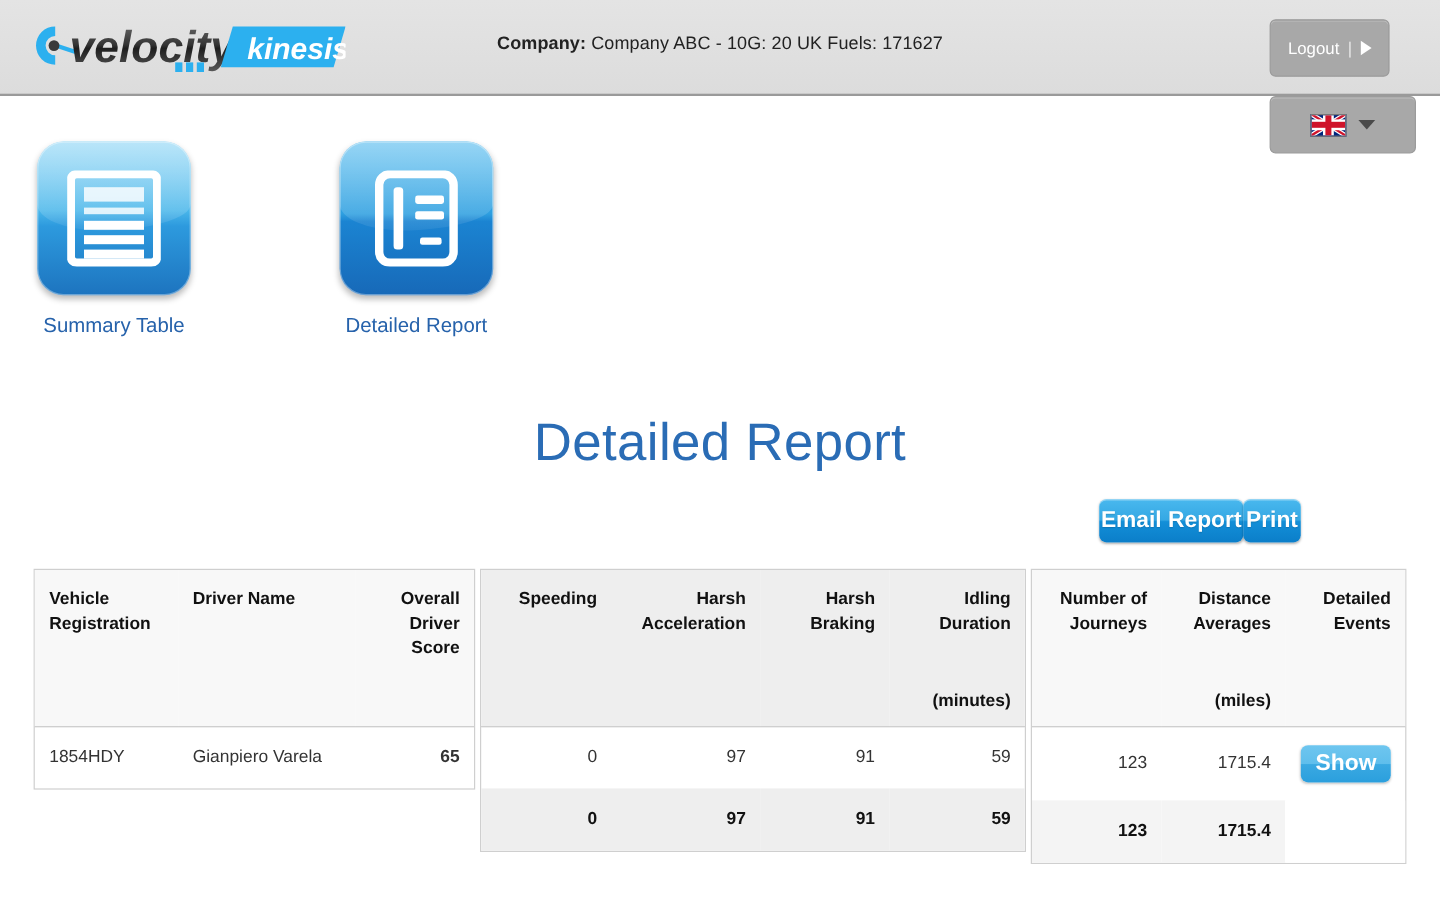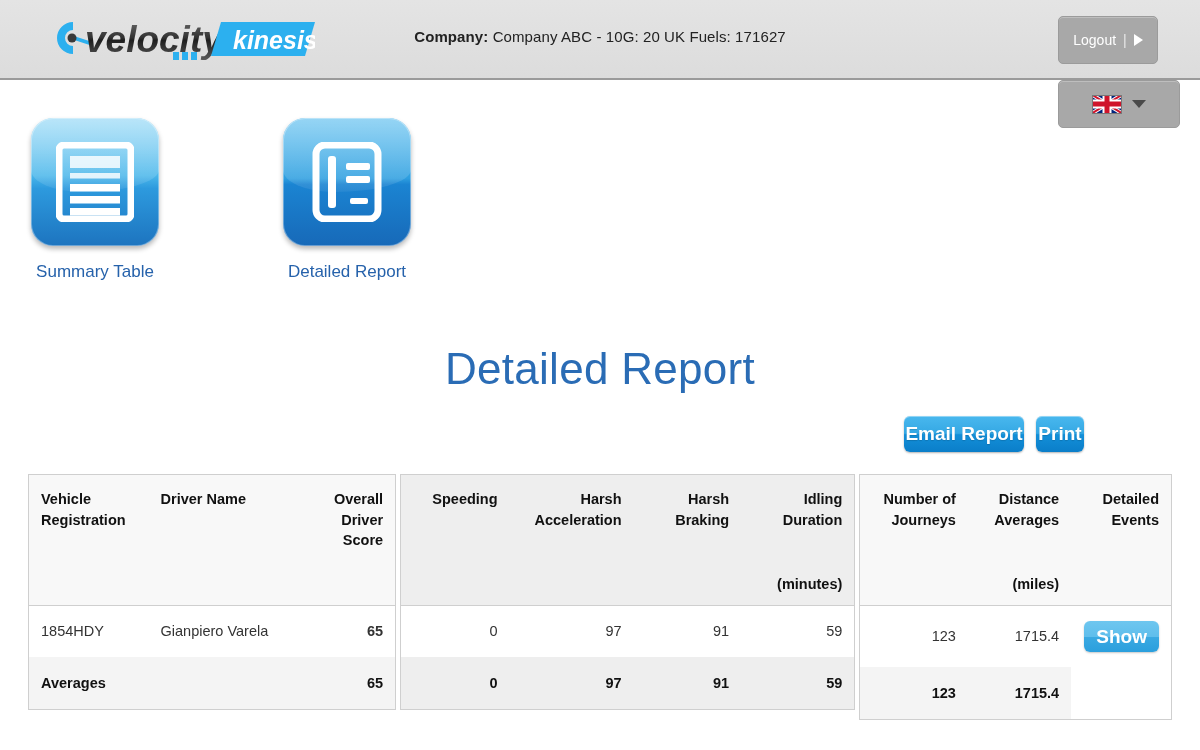--- a/index.html
+++ b/index.html
@@ -17,21 +17,21 @@
   .header {
     position: relative;
     height: 80px;
     background: linear-gradient(to bottom, #e4e4e4 0%, #dcdcdc 100%);
     border-bottom: 2px solid #9a9a9a;
     display: flex;
     align-items: center;
   }
   .logo-wrap {
     position: absolute;
-    left: 43px;
+    left: 16px;
     top: 12px;
     width: 272px;
     height: 52px;
   }
   .company-line {
     position: absolute;
     left: 0; right: 0;
     top: 28px;
     text-align: center;
     font-size: 15px;
@@ -133,21 +133,20 @@
     font-weight: normal;
     color: #2a6cb5;
     margin: 62px 0 0 0;
     letter-spacing: .3px;
   }
 
   
   .actions {
     display: flex;
     justify-content: flex-end;
-    gap: 12px;
     padding-right: 116px;
     margin-top: 22px;
   }
   .blue-btn {
     position: relative;
     height: 36px;
     border-radius: 6px;
     border: none;
     color: #ffffff;
     font-size: 19px;
@@ -331,25 +330,20 @@
           <th class="ta-l" style="width:150px">Driver Name</th>
           <th class="ta-r" style="width:100px">Overall Driver Score</th>
         </tr>
       </thead>
       <tbody>
         <tr>
           <td class="ta-l">1854HDY</td>
           <td class="ta-l">Gianpiero Varela</td>
           <td class="ta-r num-bold">65</td>
         </tr>
-        <tr class="avg-row">
-          <td class="ta-l">Averages</td>
-          <td class="ta-l"></td>
-          <td class="ta-r">65</td>
-        </tr>
       </tbody>
     </table>
   </div>
 
   <div class="tbl-block g2">
     <table>
       <thead>
         <tr>
           <th class="ta-r" style="width:110px">
             <span class="hdr-pad">Speeding</span>

